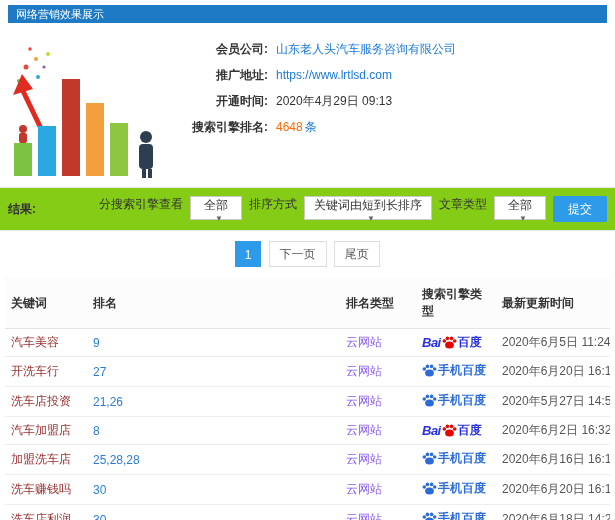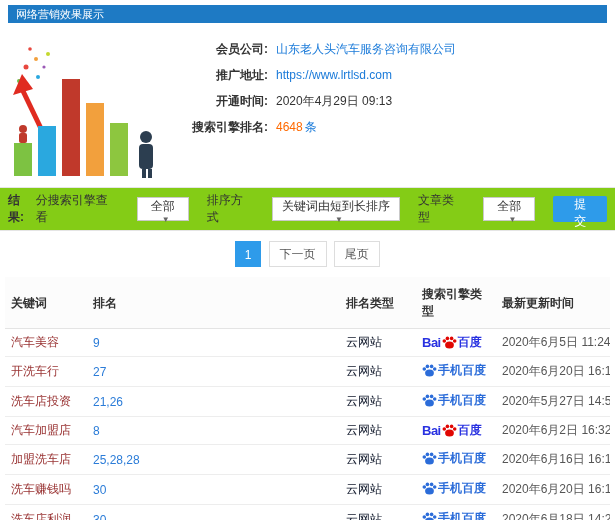--- a/index.html
+++ b/index.html
@@ -24,21 +24,21 @@
   .info-label{width:104px;text-align:right;font-weight:bold;margin-right:8px;flex:none;}
   .info-value.link{color:var(--link);cursor:pointer;text-decoration:none;}
   .info-value.text{color:#333;}
   .info-value.highlight{color:var(--highlight);}
   .info-suffix{color:var(--link);margin-left:2px;}
   .filter-bar{
     display:flex;align-items:center;height:44px;padding:0 8px;
     background:#84cc16;border-top:1px solid #e5e5e5;border-bottom:1px solid #e5e5e5;
   }
   .result-label{font-weight:bold;}
-  .filter-controls{margin-left:auto;display:flex;align-items:center;gap:18px;}
+  .filter-controls{margin-left:auto;display:flex;align-items:flex-start;gap:7px;}
   .f-label{color:#333;}
   .sel{
     display:inline-flex;align-items:center;justify-content:space-between;
     background:#fff;border:1px solid #c9c9c9;height:24px;padding:0 5px;
     min-width:52px;cursor:pointer;flex-direction:column;
   }
   .sel.wide{min-width:128px;}
   .caret{font-size:8px;color:#666;margin-left:6px;}
   .submit-btn{
     background:var(--accent);color:#fff;border:none;height:26px;padding:0 15px;
@@ -55,24 +55,24 @@
   }
   .table-wrap{padding:0 5px;}
   table{width:100%;border-collapse:collapse;table-layout:fixed;}
   th{
     text-align:left;font-weight:bold;color:#333;font-size:12px;
     padding:9px 6px 8px;border-bottom:1px solid #e4e4e4;background:#fcfcfc;
   }
   td{font-size:12px;padding:5px 6px;border-bottom:1px solid #ededed;height:16px;overflow:hidden;white-space:nowrap;}
   .kw{color:var(--keyword);}
   .rank-link{color:#2b7cd8;cursor:pointer;text-decoration:none;}
-  .rank-type{color:#0f172a;}
+  .rank-type{color:#8b5cf6;}
   .time{color:#555;}
   .engine{display:inline-flex;align-items:center;gap:1px;}
-  .engine-prefix{font-weight:bold;color:#2932e1;font-size:13px;letter-spacing:-0.5px;}
+  .engine-prefix{font-weight:bold;font-style:italic;color:#2932e1;font-size:13px;letter-spacing:-0.5px;}
   .engine-suffix{font-weight:bold;font-size:12px;}
 </style>
 </head>
 <body>
 
 <div class="title-bar">
   <span>网络营销效果展示</span>
 </div>
 
 <div class="top-panel">

